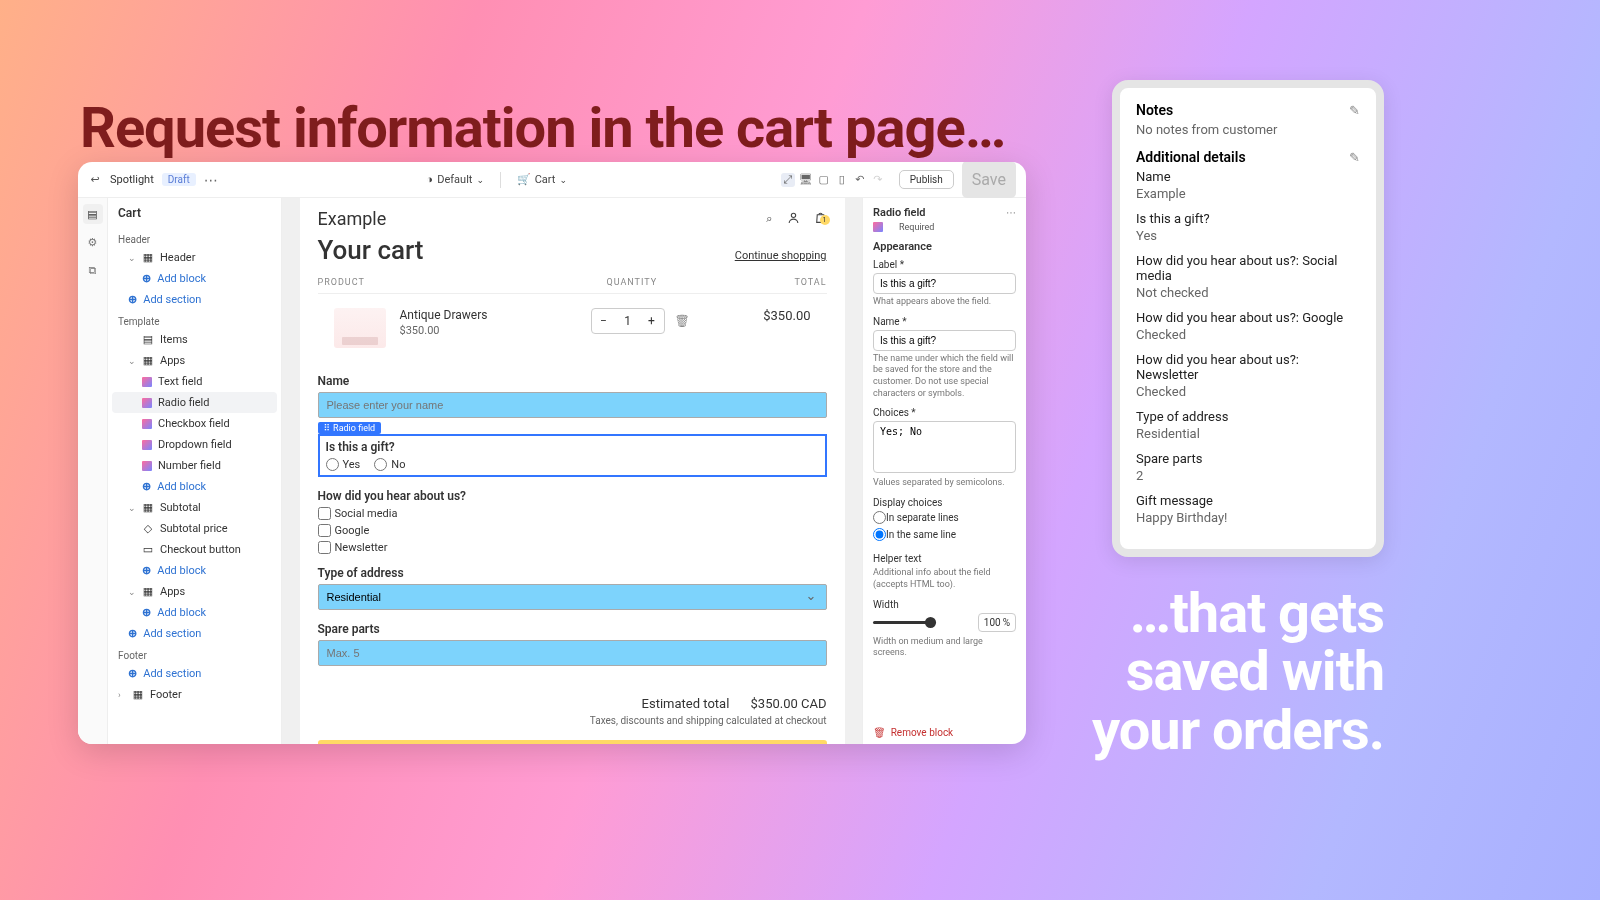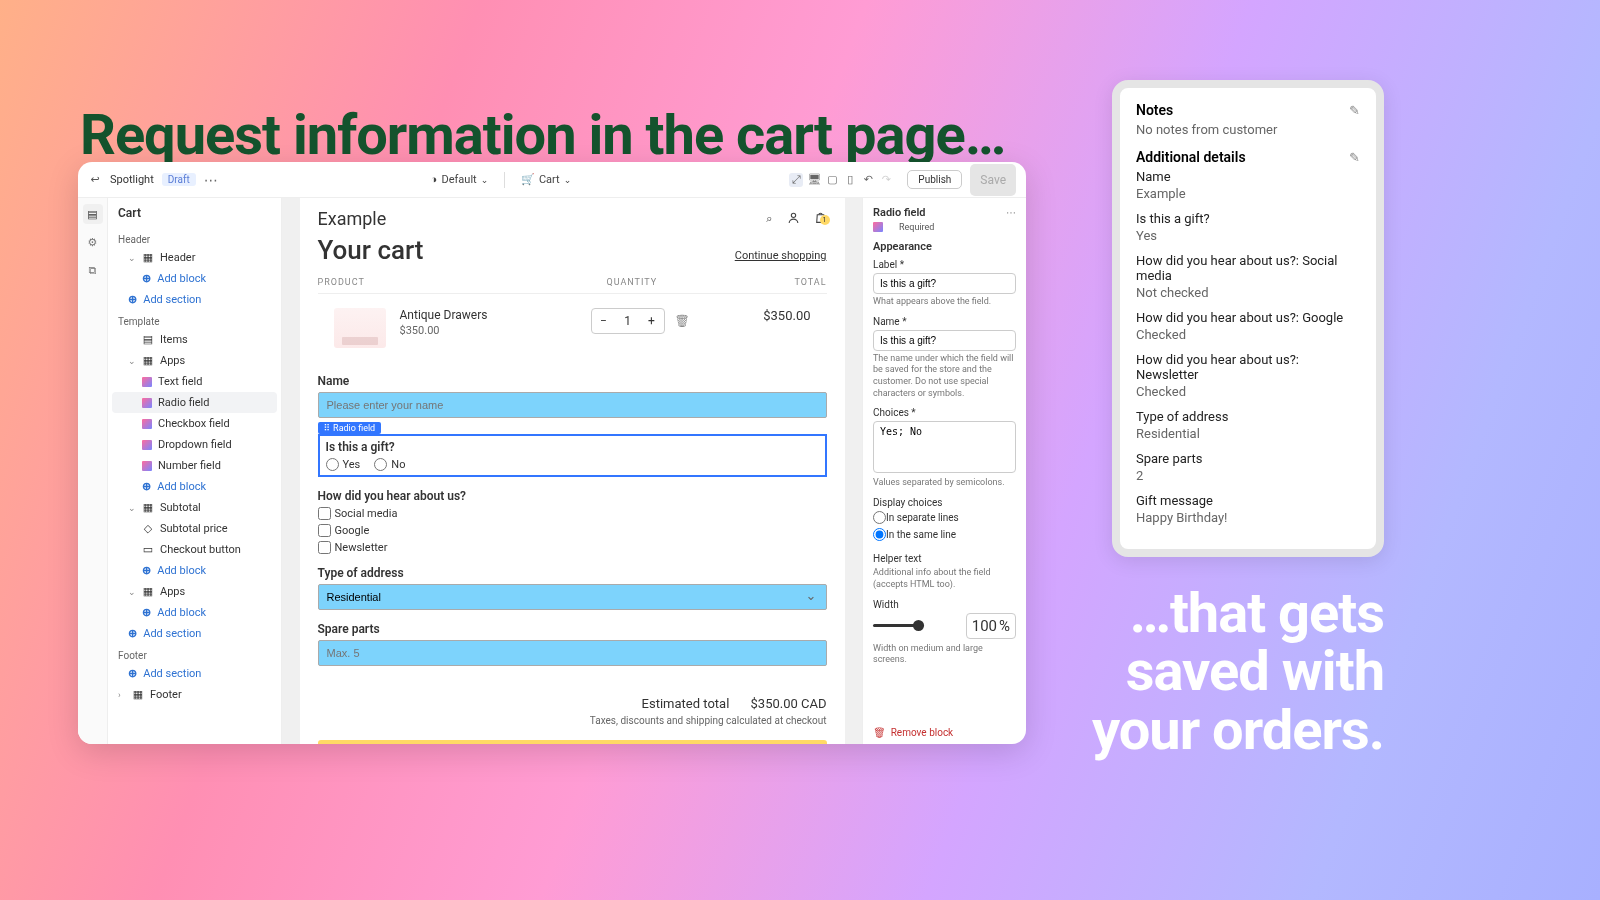--- a/index.html
+++ b/index.html
@@ -1,34 +1,34 @@
 <!DOCTYPE html>
 <html><head>
 <meta charset="utf-8">
 <style>
 * { box-sizing: border-box; margin: 0; padding: 0; }
 body { font-family: -apple-system, BlinkMacSystemFont, "Segoe UI", Roboto, sans-serif; width: 1600px; height: 900px; overflow: hidden; background: linear-gradient(110deg, #ffb088 0%, #ff8fb3 25%, #ff9cd4 45%, #d4a5ff 65%, #b3b8ff 85%, #a8b0ff 100%); position: relative; }
-.headline-top { position: absolute; top: 102px; left: 80px; font-size: 56px; font-weight: 700; color: #14532d; letter-spacing: -1px; }
+.headline-top { position: absolute; top: 95px; left: 80px; font-size: 56px; font-weight: 700; color: #7f1d1d; letter-spacing: -1px; }
 .headline-bottom { position: absolute; bottom: 140px; right: 216px; font-size: 56px; font-weight: 700; color: #fff; text-align: right; line-height: 1.05; letter-spacing: -1px; }
 .editor-window { position: absolute; top: 162px; left: 78px; width: 948px; height: 582px; background: #fff; border-radius: 14px; box-shadow: 0 8px 32px rgba(0,0,0,0.15); overflow: hidden; display: flex; flex-direction: column; font-size: 11px; color: #333; }
 .topbar { height: 36px; border-bottom: 1px solid #eee; display: flex; align-items: center; padding: 0 10px; gap: 10px; }
 .topbar-left { display: flex; align-items: center; gap: 8px; }
 .back-icon { width: 14px; height: 14px; display: flex; align-items: center; justify-content: center; color: #555; }
 .spotlight { font-size: 11px; color: #333; }
 .draft-badge { background: #e8f0ff; color: #5a7dd6; padding: 1px 6px; border-radius: 3px; font-size: 10px; }
 .dots { color: #666; font-size: 14px; letter-spacing: 1px; }
 .topbar-center { flex: 1; display: flex; justify-content: center; gap: 16px; }
 .tb-btn { display: flex; align-items: center; gap: 4px; color: #444; font-size: 11px; }
 .tb-sep { width: 1px; height: 16px; background: #ddd; }
 .topbar-right { display: flex; align-items: center; gap: 8px; }
 .device-icons { display: flex; gap: 4px; align-items: center; padding: 2px 6px; border-radius: 4px; }
 .device-icons span { width: 14px; height: 14px; display: flex; align-items: center; justify-content: center; color: #666; }
 .device-icons .active-dev { background: #e8ecf5; border-radius: 3px; }
 .publish-btn { background: #fff; border: 1px solid #ccc; padding: 3px 10px; border-radius: 5px; font-size: 10px; }
-.save-btn { background: #e5e5e5; color: #aaa; padding: 9px 10px; border-radius: 5px; font-size: 12px; }
+.save-btn { background: #e5e5e5; color: #aaa; padding: 9px 10px; border-radius: 5px; font-size: 16px; }
 .editor-body { flex: 1; display: flex; overflow: hidden; }
 .rail { width: 30px; background: #fafafa; border-right: 1px solid #eee; display: flex; flex-direction: column; align-items: center; padding-top: 6px; gap: 8px; }
 .rail span { width: 20px; height: 20px; display: flex; align-items: center; justify-content: center; color: #777; border-radius: 4px; }
 .rail .active-rail { background: #f0f0f0; color: #333; }
 .sidebar { width: 174px; border-right: 1px solid #eee; overflow-y: auto; font-size: 11px; }
 .sidebar-title { padding: 8px 10px; font-weight: 600; font-size: 12px; }
 .sb-sub { padding: 6px 10px 2px; font-size: 10px; color: #666; }
 .sb-row { padding: 4px 8px; display: flex; align-items: center; gap: 6px; color: #333; cursor: pointer; }
 .sb-row.indent1 { padding-left: 20px; }
 .sb-row.indent2 { padding-left: 34px; }
@@ -85,21 +85,21 @@
 .insp-sec { font-weight: 600; font-size: 11px; margin: 8px 0 6px; }
 .insp-lbl { font-size: 10px; margin-bottom: 3px; }
 .insp-input { width: 100%; border: 1px solid #ccc; padding: 4px 6px; border-radius: 4px; font-size: 10px; margin-bottom: 2px; }
 .insp-textarea { width: 100%; border: 1px solid #ccc; padding: 4px 6px; border-radius: 4px; font-size: 10px; height: 52px; resize: none; margin-bottom: 2px; }
 .insp-hint { font-size: 9px; color: #777; margin-bottom: 8px; line-height: 1.3; }
 .insp-radio { display: flex; align-items: center; margin-bottom: 4px; font-size: 10px; }
 .insp-radio input { margin: 0; }
 .insp-slider-row { display: flex; align-items: center; gap: 6px; }
 .insp-slider { flex: 1; height: 3px; background: #333; border-radius: 2px; position: relative; }
 .insp-slider::after { content: ""; position: absolute; right: 0; top: -4px; width: 11px; height: 11px; background: #333; border-radius: 50%; }
-.insp-pct { border: 1px solid #ccc; border-radius: 4px; padding: 3px 5px; font-size: 15px; display: flex; gap: 2px; margin-left: 36px; }
+.insp-pct { border: 1px solid #ccc; border-radius: 4px; padding: 3px 5px; font-size: 10px; display: flex; gap: 2px; margin-left: 36px; }
 .remove-row { position: absolute; bottom: 6px; left: 10px; display: flex; align-items: center; gap: 5px; color: #c53030; font-size: 10px; }
 .notes-card { position: absolute; top: 80px; right: 216px; width: 272px; background: #fff; border: 8px solid #e5e5e5; border-radius: 16px; padding: 14px 16px; box-shadow: 0 4px 20px rgba(0,0,0,0.1); font-size: 13px; }
 .nc-head { display: flex; justify-content: space-between; align-items: center; margin-bottom: 4px; }
 .nc-head .t { font-weight: 600; font-size: 14px; }
 .nc-pen { color: #888; }
 .nc-sub { color: #666; font-size: 13px; margin-bottom: 12px; }
 .nc-item { margin-bottom: 10px; }
 .nc-item .k { font-size: 13px; color: #222; }
 .nc-item .v { font-size: 13px; color: #666; margin-top: 2px; }
 input[type="radio"], input[type="checkbox"] { margin: 0; }

